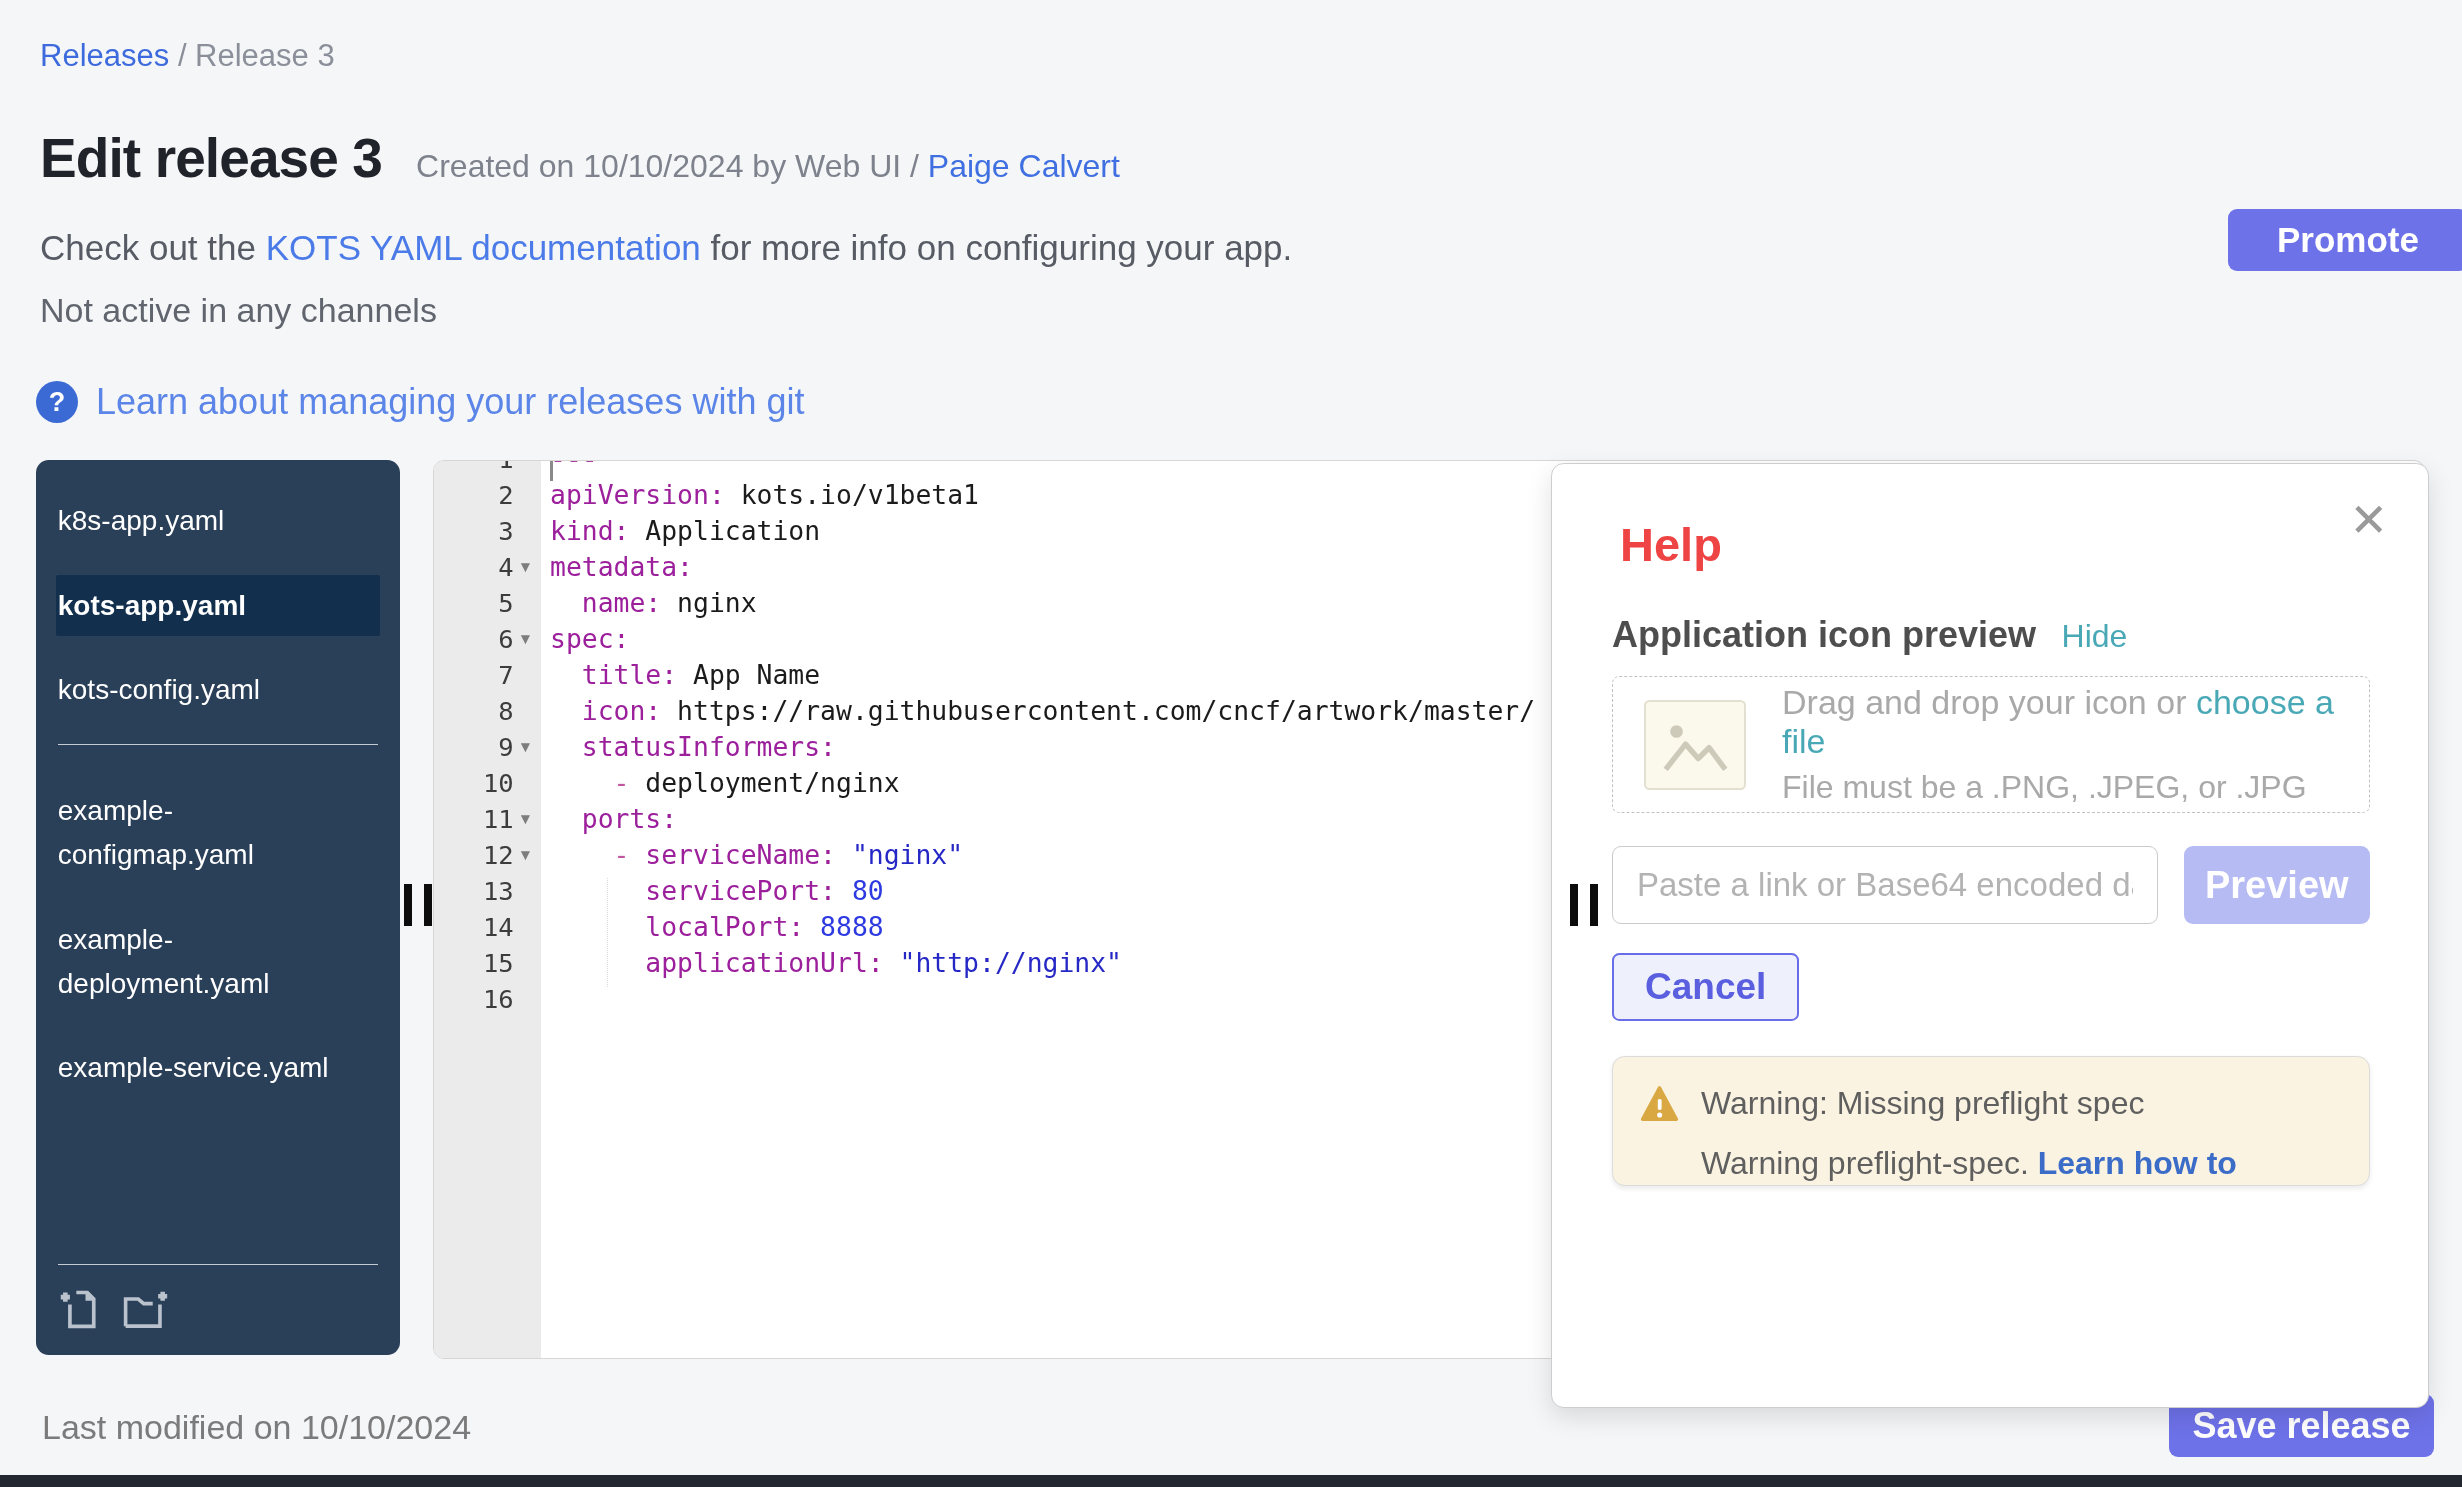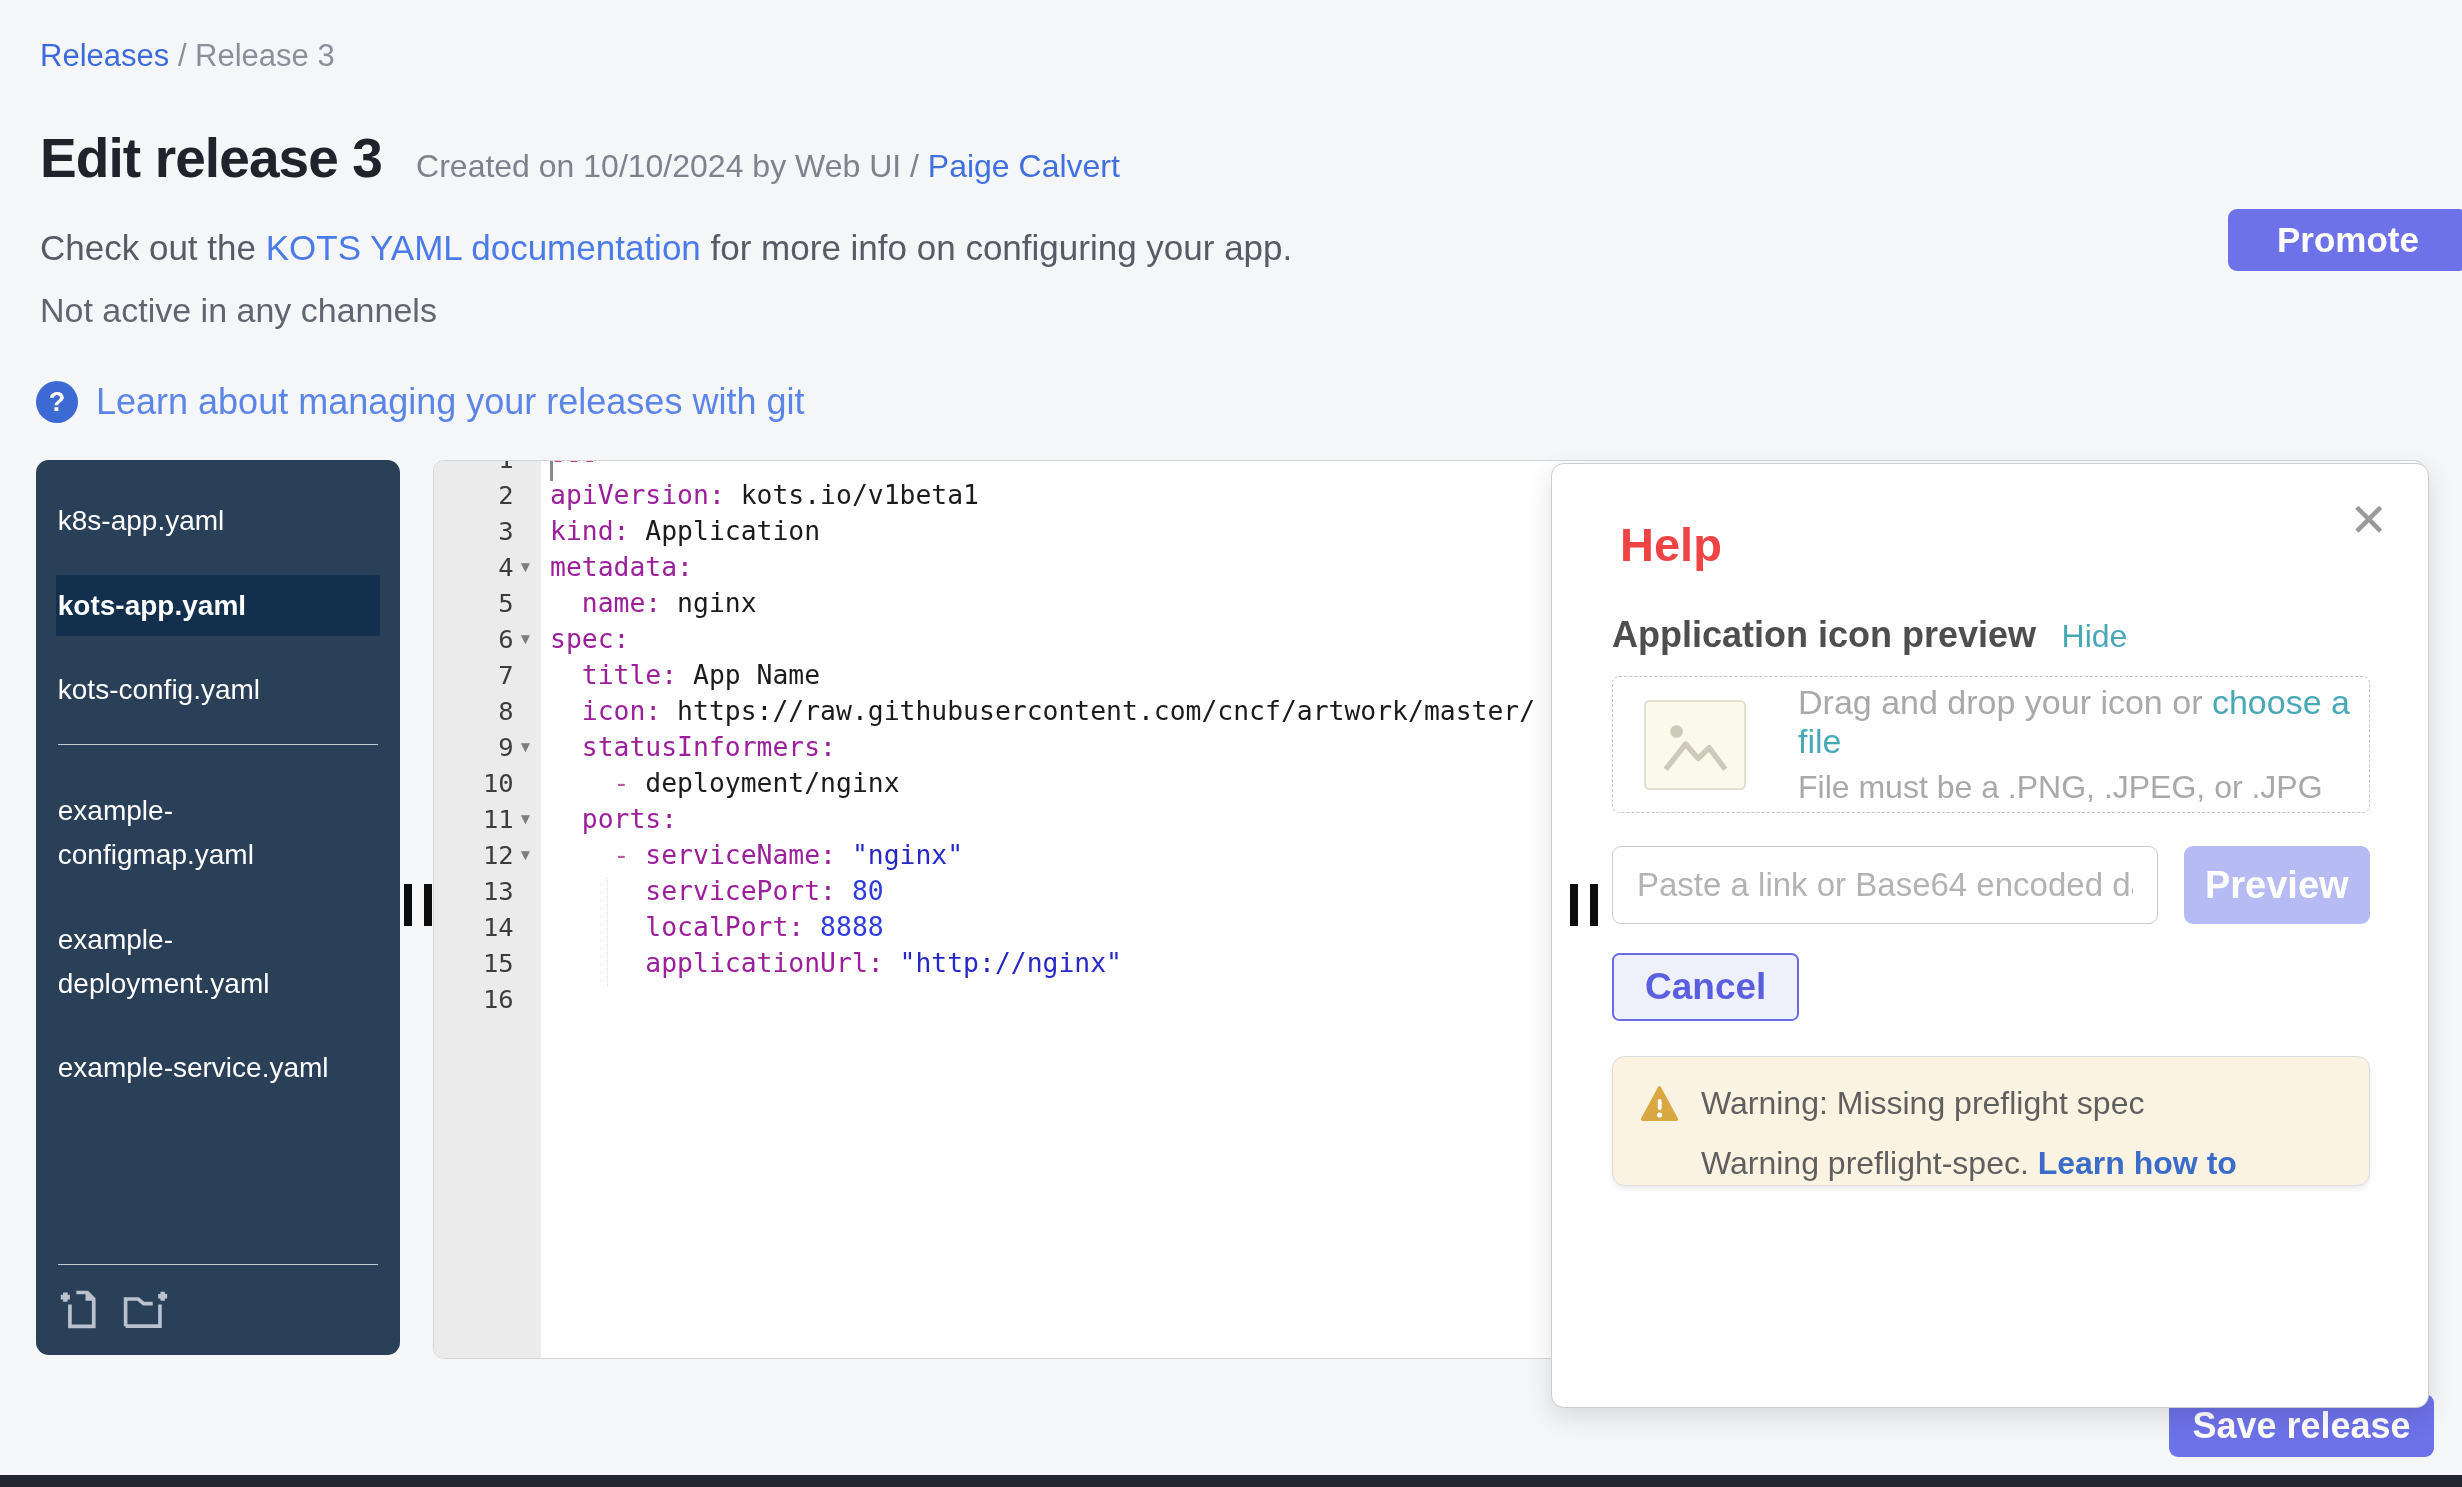--- a/index.html
+++ b/index.html
@@ -72,21 +72,21 @@
              border:1.8px solid #cdcdcd;border-radius:12.7px;box-sizing:border-box;
              box-shadow:0 9px 25.5px rgba(0,0,0,.12);padding:53px 58px 0 60px;z-index:20;overflow:hidden;}
   .help-close{position:absolute;top:33px;right:40px;font-size:46px;color:#9a9a9a;line-height:1;cursor:pointer;}
   .help-title{font-size:47px;font-weight:700;color:#ef4444;margin:0 0 42px 8px;}
   .help-sec-row{display:flex;align-items:baseline;gap:25.5px;margin-bottom:20px;}
   .help-sec-title{font-size:36px;font-weight:700;color:#4e4e4e;margin:0;}
   .hide-link{font-size:32px;color:#49a8b6;}
   .help-body{font-size:32px;line-height:46px;color:#a3a3a3;margin:0 0 33px 0;max-width:767px;}
   .teal-link{color:#49a8b6;}
   .dropzone{width:100%;height:137px;border:1.8px dashed #c2c2c2;border-radius:7.3px;box-sizing:border-box;
-            display:flex;align-items:center;gap:52px;padding-left:31px;margin-bottom:33px;}
+            display:flex;align-items:center;gap:36px;padding-left:31px;margin-bottom:33px;}
   .img-ph{flex:0 0 98px;height:86px;background:#fbf8ec;border:2.7px solid #e3e0d2;border-radius:5.5px;
           display:flex;align-items:center;justify-content:center;}
   .dz-line1{font-size:34px;color:#a9a9a9;margin-bottom:7.3px;}
   .dz-line2{font-size:32px;color:#a9a9a9;}
   .paste-row{display:flex;gap:25.5px;margin-bottom:29px;align-items:stretch;}
   .paste-input{flex:0 0 546px;height:78px;border:1.8px solid #cbcbcb;border-radius:9px;box-sizing:border-box;
                font-size:33px;color:#555;padding:0 24px;font-family:"Liberation Sans",sans-serif;outline:none;}
   .paste-input::placeholder{color:#b3b3b3;}
   .preview-btn{width:219px;height:78px;background:#b7bbf3;font-size:38px;border-radius:9px;}
   .cancel-btn{display:inline-block;padding:11px 31px;background:#eef0fc;border:2.7px solid #6a6de8;
@@ -340,17 +340,18 @@
         <div class="warn-text-col">
           <div>Warning: Missing preflight spec</div>
           <div class="warn-line2">
             <span>Warning preflight-spec. </span><a class="warn-link">Learn how to configure</a>
           </div>
         </div>
       </div>
     </div>
   </div>
 
+  <div class="footer-text">Last modified on 10/10/2024</div>
   <button class="btn save-btn">Save release</button>
   <div class="bottom-bar"></div>
 
 </div>
 
 
 </body></html>

